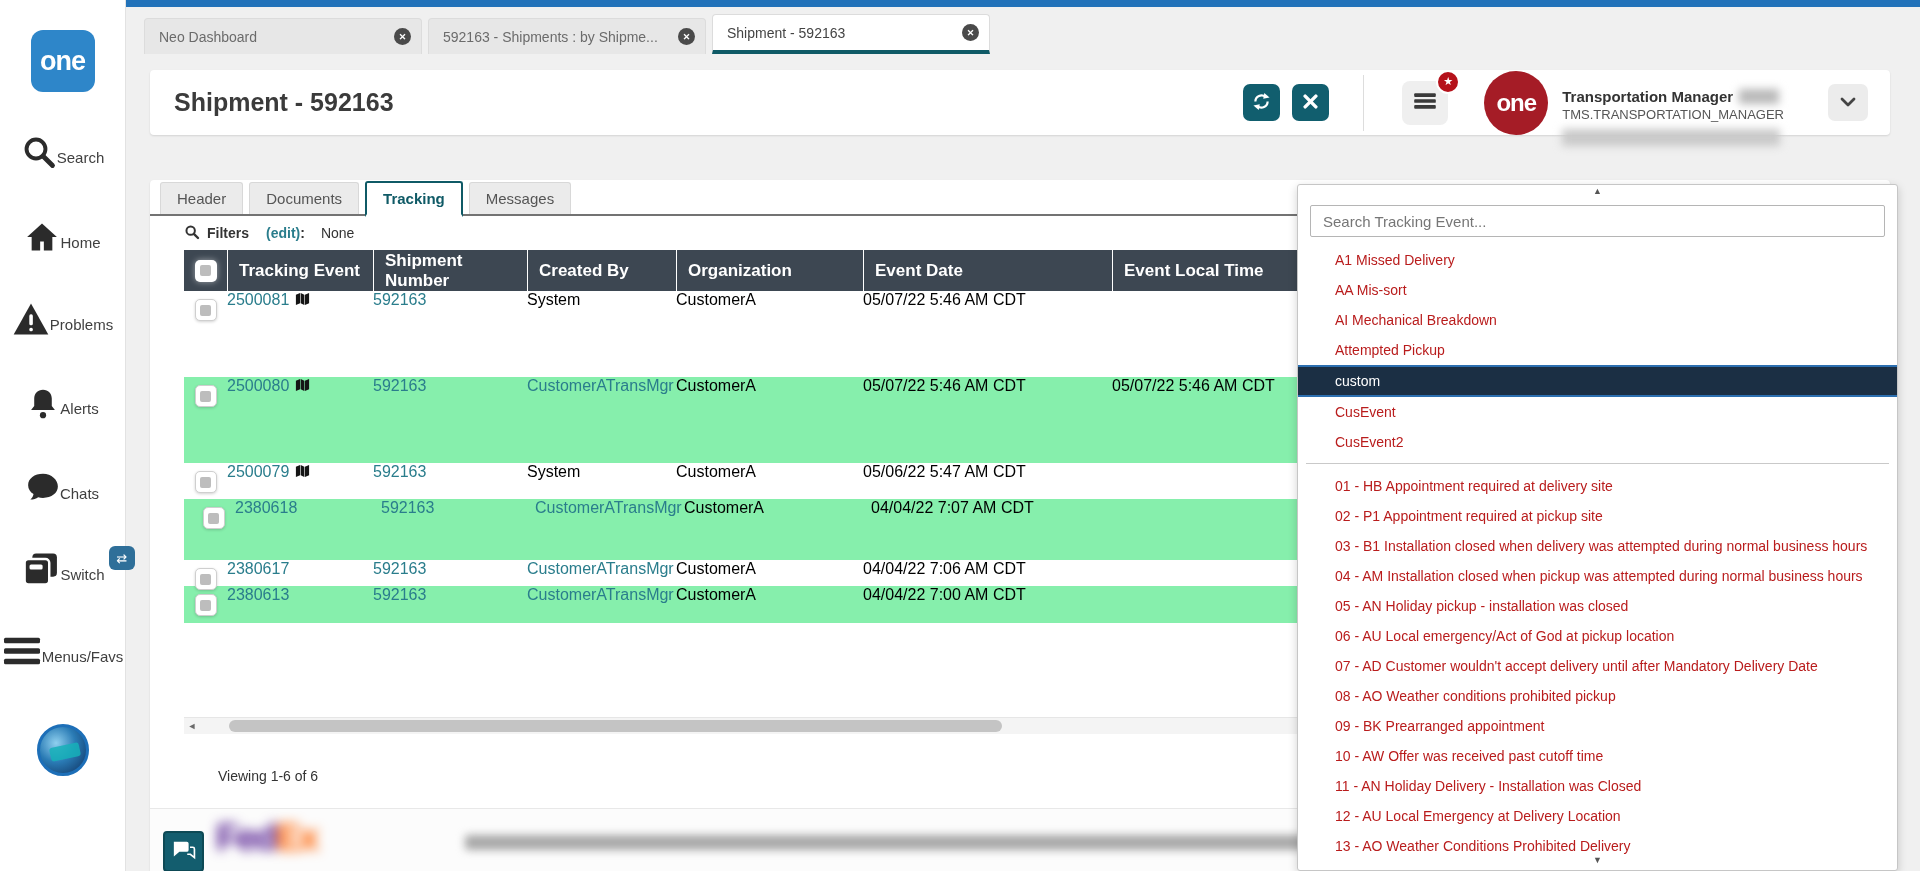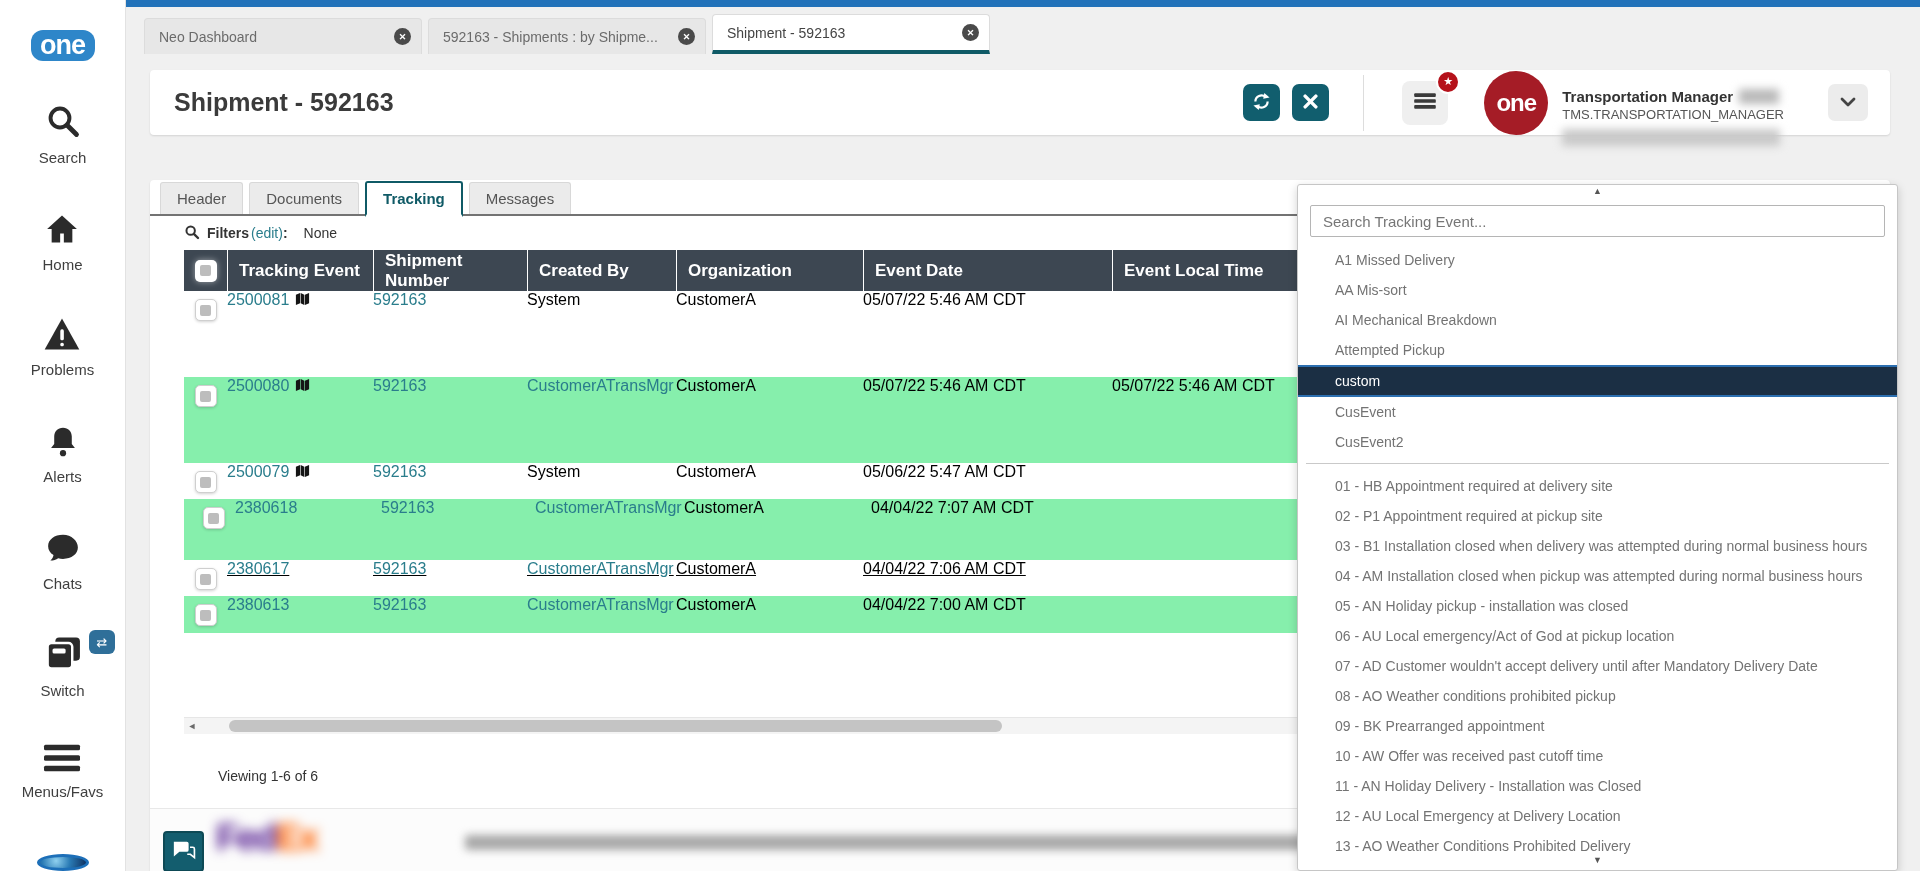--- a/index.html
+++ b/index.html
@@ -2,21 +2,21 @@
 <html><head>
 <meta charset="utf-8">
 <style>
   * { margin:0; padding:0; box-sizing:border-box; }
   html,body { width:1920px; height:871px; overflow:hidden; font-family:"Liberation Sans",sans-serif; background:#f0f0f0; }
   .app { display:flex; width:1920px; height:871px; }
 
   
   .sidebar { width:126px; height:871px; background:#fff; border-right:1px solid #e2e2e2; display:flex; flex-direction:column; align-items:center; flex-shrink:0; }
   .brand-logo { width:64px; height:62px; margin-top:30px; background:#2e86c9; border-radius:12px; color:#fff; font-size:27px; font-weight:bold; display:flex; align-items:center; justify-content:center; letter-spacing:-1px; }
-  .side-item { display:flex; flex-direction:column; align-items:center; cursor:pointer; position:relative; }
+  .side-item { display:flex; flex-direction:row; align-items:center; cursor:pointer; position:relative; }
   .side-item .lbl { font-size:15px; color:#3f3f3f; margin-top:6px; }
   .si-search { margin-top:42px; } .si-home { margin-top:46px; } .si-problems { margin-top:44px; }
   .si-alerts { margin-top:46px; } .si-chats { margin-top:48px; } .si-switch { margin-top:42px; } .si-menus { margin-top:44px; }
   .switch-badge { position:absolute; right:-30px; top:-4px; width:26px; height:24px; background:#2f6f99; border-radius:6px; color:#fff; font-size:13px; display:flex; align-items:center; justify-content:center; }
   .avatar-circle { width:52px; height:52px; border-radius:50%; margin-top:54px; background:radial-gradient(circle at 35% 35%, #8fd0ef 0%, #2a7bb5 45%, #0e2f5e 100%); border:3px solid #1d6fb8; position:relative; overflow:hidden; filter:blur(.4px); }
   .avatar-circle::after { content:""; position:absolute; left:10px; top:18px; width:30px; height:14px; background:#16b0b8; transform:rotate(-12deg); border-radius:3px; opacity:.85; }
 
   
   .main { flex:1; position:relative;border-radius:32px; }
   .topbar-blue { height:7px; background:#2272b9; }
@@ -41,34 +41,34 @@
   .blur-bar { width:218px; height:17px; background:#c9c9c9; filter:blur(4px); margin-top:5px; }
   .chev-btn { width:40px; height:37px; background:#ececec; border:none; border-radius:7px; margin-left:44px; display:flex; align-items:center; justify-content:center; cursor:pointer; }
 
   
   .content-card { position:absolute; left:24px; right:30px; top:180px; bottom:0; background:#fff; border-radius:4px 4px 0 0; box-shadow:0 1px 2px rgba(0,0,0,.12); }
   .inner-tabs { display:flex; align-items:flex-end; padding-left:10px; border-bottom:2px solid #737373; height:36px; }
   .itab { background:#ebebeb; border:1px solid #d8d8d8; border-bottom:none; border-radius:3px 3px 0 0; padding:7px 16px; font-size:15px; color:#555; margin-right:6px; cursor:pointer; }
   .itab.active { background:#fff; border:2px solid #0f5a66; border-bottom:3px solid #fff; margin-bottom:-3px; color:#0f5a66; font-weight:bold; }
   .filters-row { display:flex; align-items:center; height:34px; padding-left:34px; font-size:14px; color:#333; }
   .filters-row .f-label { font-weight:bold; margin-left:7px; }
-  .filters-row .f-edit { color:#2a7d8c; font-weight:normal; margin-left:2px; cursor:pointer; }
+  .filters-row .f-edit { color:#2a7d8c; font-weight:bold; margin-left:17px; cursor:pointer; }
   .filters-row .f-colon { font-weight:bold; }
   .filters-row .f-value { margin-left:16px; }
 
   .grid { margin-left:34px; margin-right:0; }
   .grow { display:flex; }
   .c0 { width:43px; display:flex; justify-content:center; padding-top:8px; }
   .c1 { width:146px; } .c2 { width:154px; } .c3 { width:149px; } .c4 { width:187px; } .c5 { width:249px; } .c6 { flex:1; }
   .ghead { background:#3d4752; color:#fff; font-weight:bold; font-size:17px; height:41px; }
   .ghead > div { display:flex; align-items:center; padding-left:11px; }
   .ghead .c0 { padding:0; align-items:center; justify-content:center; display:flex; }
   .ghead .hc { border-left:1px solid #ffffff; }
   .r1,.r3,.r5 { background:#fff; } .r2,.r4,.r6 { background:#86efac; }
-  .r1 { height:86px; } .r2 { height:86px; } .r3 { height:36px; } .r4 { height:61px;padding-left:8px; } .r5 { height:36px;text-decoration:underline; } .r6 { height:37px; }
+  .r1 { height:86px; } .r2 { height:86px; } .r3 { height:36px; } .r4 { height:61px;padding-left:8px; } .r5 { height:26px; } .r6 { height:37px; }
   .lnk { color:#2a7d8c; cursor:pointer; }
   .te-wrap { display:flex; align-items:center; gap:6px; }
   .cbx { width:22px; height:22px; background:#fff; border:1px solid #cfcfcf; border-radius:5px; box-shadow:0 1px 3px rgba(0,0,0,.18); display:flex; align-items:center; justify-content:center; cursor:pointer; }
   .cbx::after { content:""; width:11px; height:11px; background:#bdbdbd; border-radius:2px; }
   .ghead .cbx { border:none; box-shadow:0 0 6px rgba(255,255,255,.5); }
 
   .hscroll { position:absolute; left:34px; right:0; top:537px; height:17px; background:#f4f4f4; border-top:1px solid #e6e6e6; display:flex; align-items:center; }
   .hs-arrow { width:16px; text-align:center; font-size:9px; color:#6a6a6a; }
   .hs-thumb { position:absolute; left:45px; width:773px; height:12px; background:#c4c4c4; border-radius:7px; cursor:pointer; }
   .viewing { position:absolute; left:68px; top:588px; font-size:14px; color:#333; }
@@ -79,21 +79,21 @@
   .fedex-blur .fx1 { color:#4d148c; } .fedex-blur .fx2 { color:#ff6200; }
   .chat-blur-text { position:absolute; left:315px; top:26px; width:1060px; height:15px; background:#a8a8a8; filter:blur(4px); border-radius:3px; }
 
   
   .dropdown { position:absolute; left:1297px; top:184px; width:601px; bottom:0; background:#fff; border:1px solid #c6c6c6; border-radius:3px; box-shadow:0 3px 10px rgba(0,0,0,.18); z-index:50; }
   .dd-caret { text-align:center; font-size:9px; color:#555; height:13px; line-height:13px; cursor:pointer; }
   .dd-caret.bottom { position:absolute; bottom:3px; left:0; right:0; }
   .dd-search { display:block; width:575px; margin:7px auto 0 12px; height:32px; border:1px solid #b5b5b5; border-radius:2px; padding:0 12px; font-size:15px; color:#333; font-family:"Liberation Sans",sans-serif; }
   .dd-search::placeholder { color:#767676; }
   .dd-list { list-style:none; margin-top:8px; }
-  .dd-item { height:30px; line-height:30px; padding-left:37px; font-size:14px; color:#737373; cursor:pointer; white-space:nowrap; }
+  .dd-item { height:30px; line-height:30px; padding-left:37px; font-size:14px; color:#b91c1c; cursor:pointer; white-space:nowrap; }
   .dd-item.selected { background:#1b2f44; color:#fff; border-top:2px solid #2c6fb0; border-bottom:2px solid #2c6fb0; height:32px; line-height:28px; }
   .dd-divider { border-top:1px solid #c9c9c9; margin:6px 8px 7px 8px; }
 </style>
 </head>
 <body>
 
 <div class="app">
 
   <aside class="sidebar">
     <div class="brand-logo">one</div>

